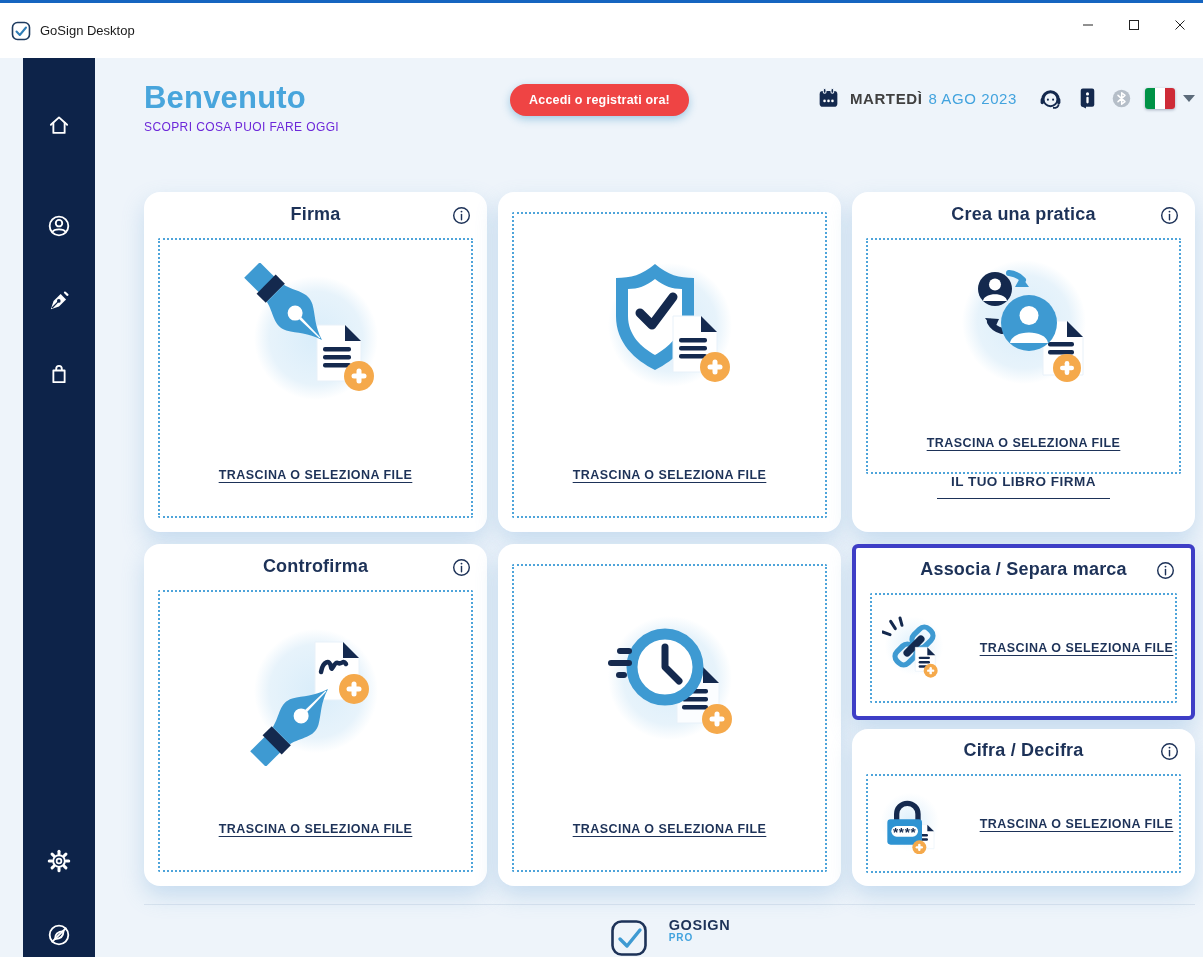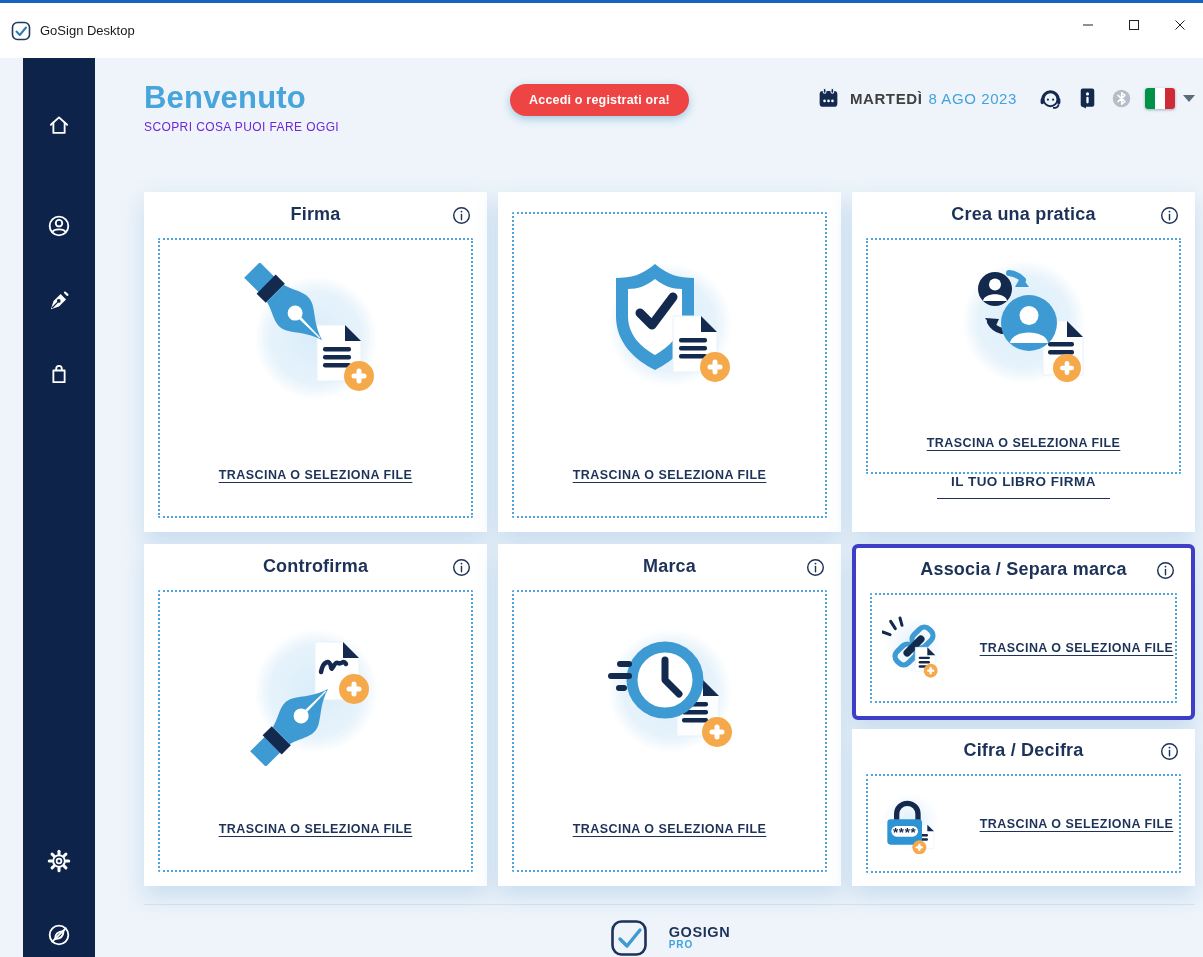--- a/index.html
+++ b/index.html
@@ -44,21 +44,21 @@
   .i-bt { margin-left:13px; }
   .flag { margin-left:13px; width:30px; height:21px; border-radius:3px;
     background:linear-gradient(90deg,#009246 0 33.4%,#ffffff 33.4% 66.7%,#ce2b37 66.7% 100%);
     box-shadow:0 1px 3px rgba(20,41,78,.35); }
   .caret { margin-left:8px; width:0; height:0; border-left:6px solid transparent;
     border-right:6px solid transparent; border-top:7px solid #5c6b7a; }
 
   
   .grid { margin-top:58px; display:grid; grid-template-columns:343px 343px 343px;
     grid-template-rows:340px 342px; column-gap:11px; row-gap:12px; }
-  .card { background:#fff; border-radius:0; box-shadow:0 10px 22px rgba(110,165,215,.30);
+  .card { background:#fff; border-radius:16px; box-shadow:0 10px 22px rgba(110,165,215,.30);
     padding:12px 14px 14px; display:flex; flex-direction:column; position:relative; }
   .card-head { position:relative; text-align:center; height:26px; flex-shrink:0; }
   .card-title { font-size:18px; font-weight:700; color:#1d3258; letter-spacing:.2px; }
   .info-btn { position:absolute; right:2px; top:2px; cursor:pointer; display:flex; }
   .dropzone { margin-top:8px; flex:1; border:2px dotted #4ea4da; border-radius:2px;
     display:flex; flex-direction:column; align-items:center; cursor:pointer;gap:32px; }
   .dz-icon { flex:1; display:flex; align-items:center; justify-content:center; }
   .dz-link { font-size:12.5px; font-weight:700; color:#1d3258; letter-spacing:.45px;
     text-decoration:underline; text-underline-offset:3px; margin-bottom:34px; cursor:pointer; }
   .dz-fixed { flex:0 0 236px; }
@@ -69,21 +69,21 @@
 
   .stack { display:flex; flex-direction:column; gap:9px; }
   .card.compact { height:178px; padding:11px 14px 13px; }
   .card.highlight { height:199px; border:4px solid #3e3ec6; border-radius:6px; }
   .dropzone.horizontal { flex-direction:row; align-items:center; padding-left:10px; }
   .dropzone.horizontal .dz-link { margin:0; flex:1; text-align:center; }
 
   
   .footer { margin-top:18px; border-top:1px solid #d9e3ee; display:flex;
     justify-content:center; padding-top:13px; }
-  .logo { display:flex; align-items:center; gap:20px; }
+  .logo { display:flex; gap:20px; }
   .logo-text { display:flex; flex-direction:column; line-height:1.05; }
   .logo-brand { font-size:14.5px; font-weight:700; color:#1d3258; letter-spacing:.6px; }
   .logo-tier { font-size:10px; font-weight:700; color:#42a3de; letter-spacing:1px; }
 </style>
 </head>
 <body>
 
 <div class="titlebar">
   <span class="appicon">
     <svg width="22" height="22" viewBox="0 0 22 22">
@@ -392,30 +392,20 @@
                 <circle cx="0" cy="3" r="7.5" fill="#fff"></circle>
                 <path d="M-1.4 10 L1.4 10 L0.6 38 L-0.6 38 Z" fill="#fff"></path>
               </g>
             </svg>
           </div>
           <span class="dz-link">TRASCINA O SELEZIONA FILE</span>
         </div>
       </div>
 
       <div class="card">
-        <div class="card-head">
-          <span class="card-title">Marca</span>
-          <span class="info-btn">
-            <svg width="19" height="19" viewBox="0 0 20 20" fill="none" stroke="#1d3258" stroke-width="1.5">
-              <circle cx="10" cy="10" r="8.2"></circle>
-                <path d="M10 9 V14.4" stroke-linecap="round"></path>
-                <circle cx="10" cy="5.9" r="1" fill="#1d3258" stroke="none"></circle>
-            </svg>
-          </span>
-        </div>
         <div class="dropzone">
           <div class="dz-icon">
             <svg width="150" height="150" viewBox="0 0 150 150">
               <defs>
                   <radialGradient id="glowM" cx="50%" cy="50%" r="50%">
                 <stop offset="0%" stop-color="#d9edfa"></stop>
                     <stop offset="75%" stop-color="#e7f3fb"></stop>
                     <stop offset="100%" stop-color="#e7f3fb" stop-opacity="0"></stop>
               </radialGradient>
                 </defs>

